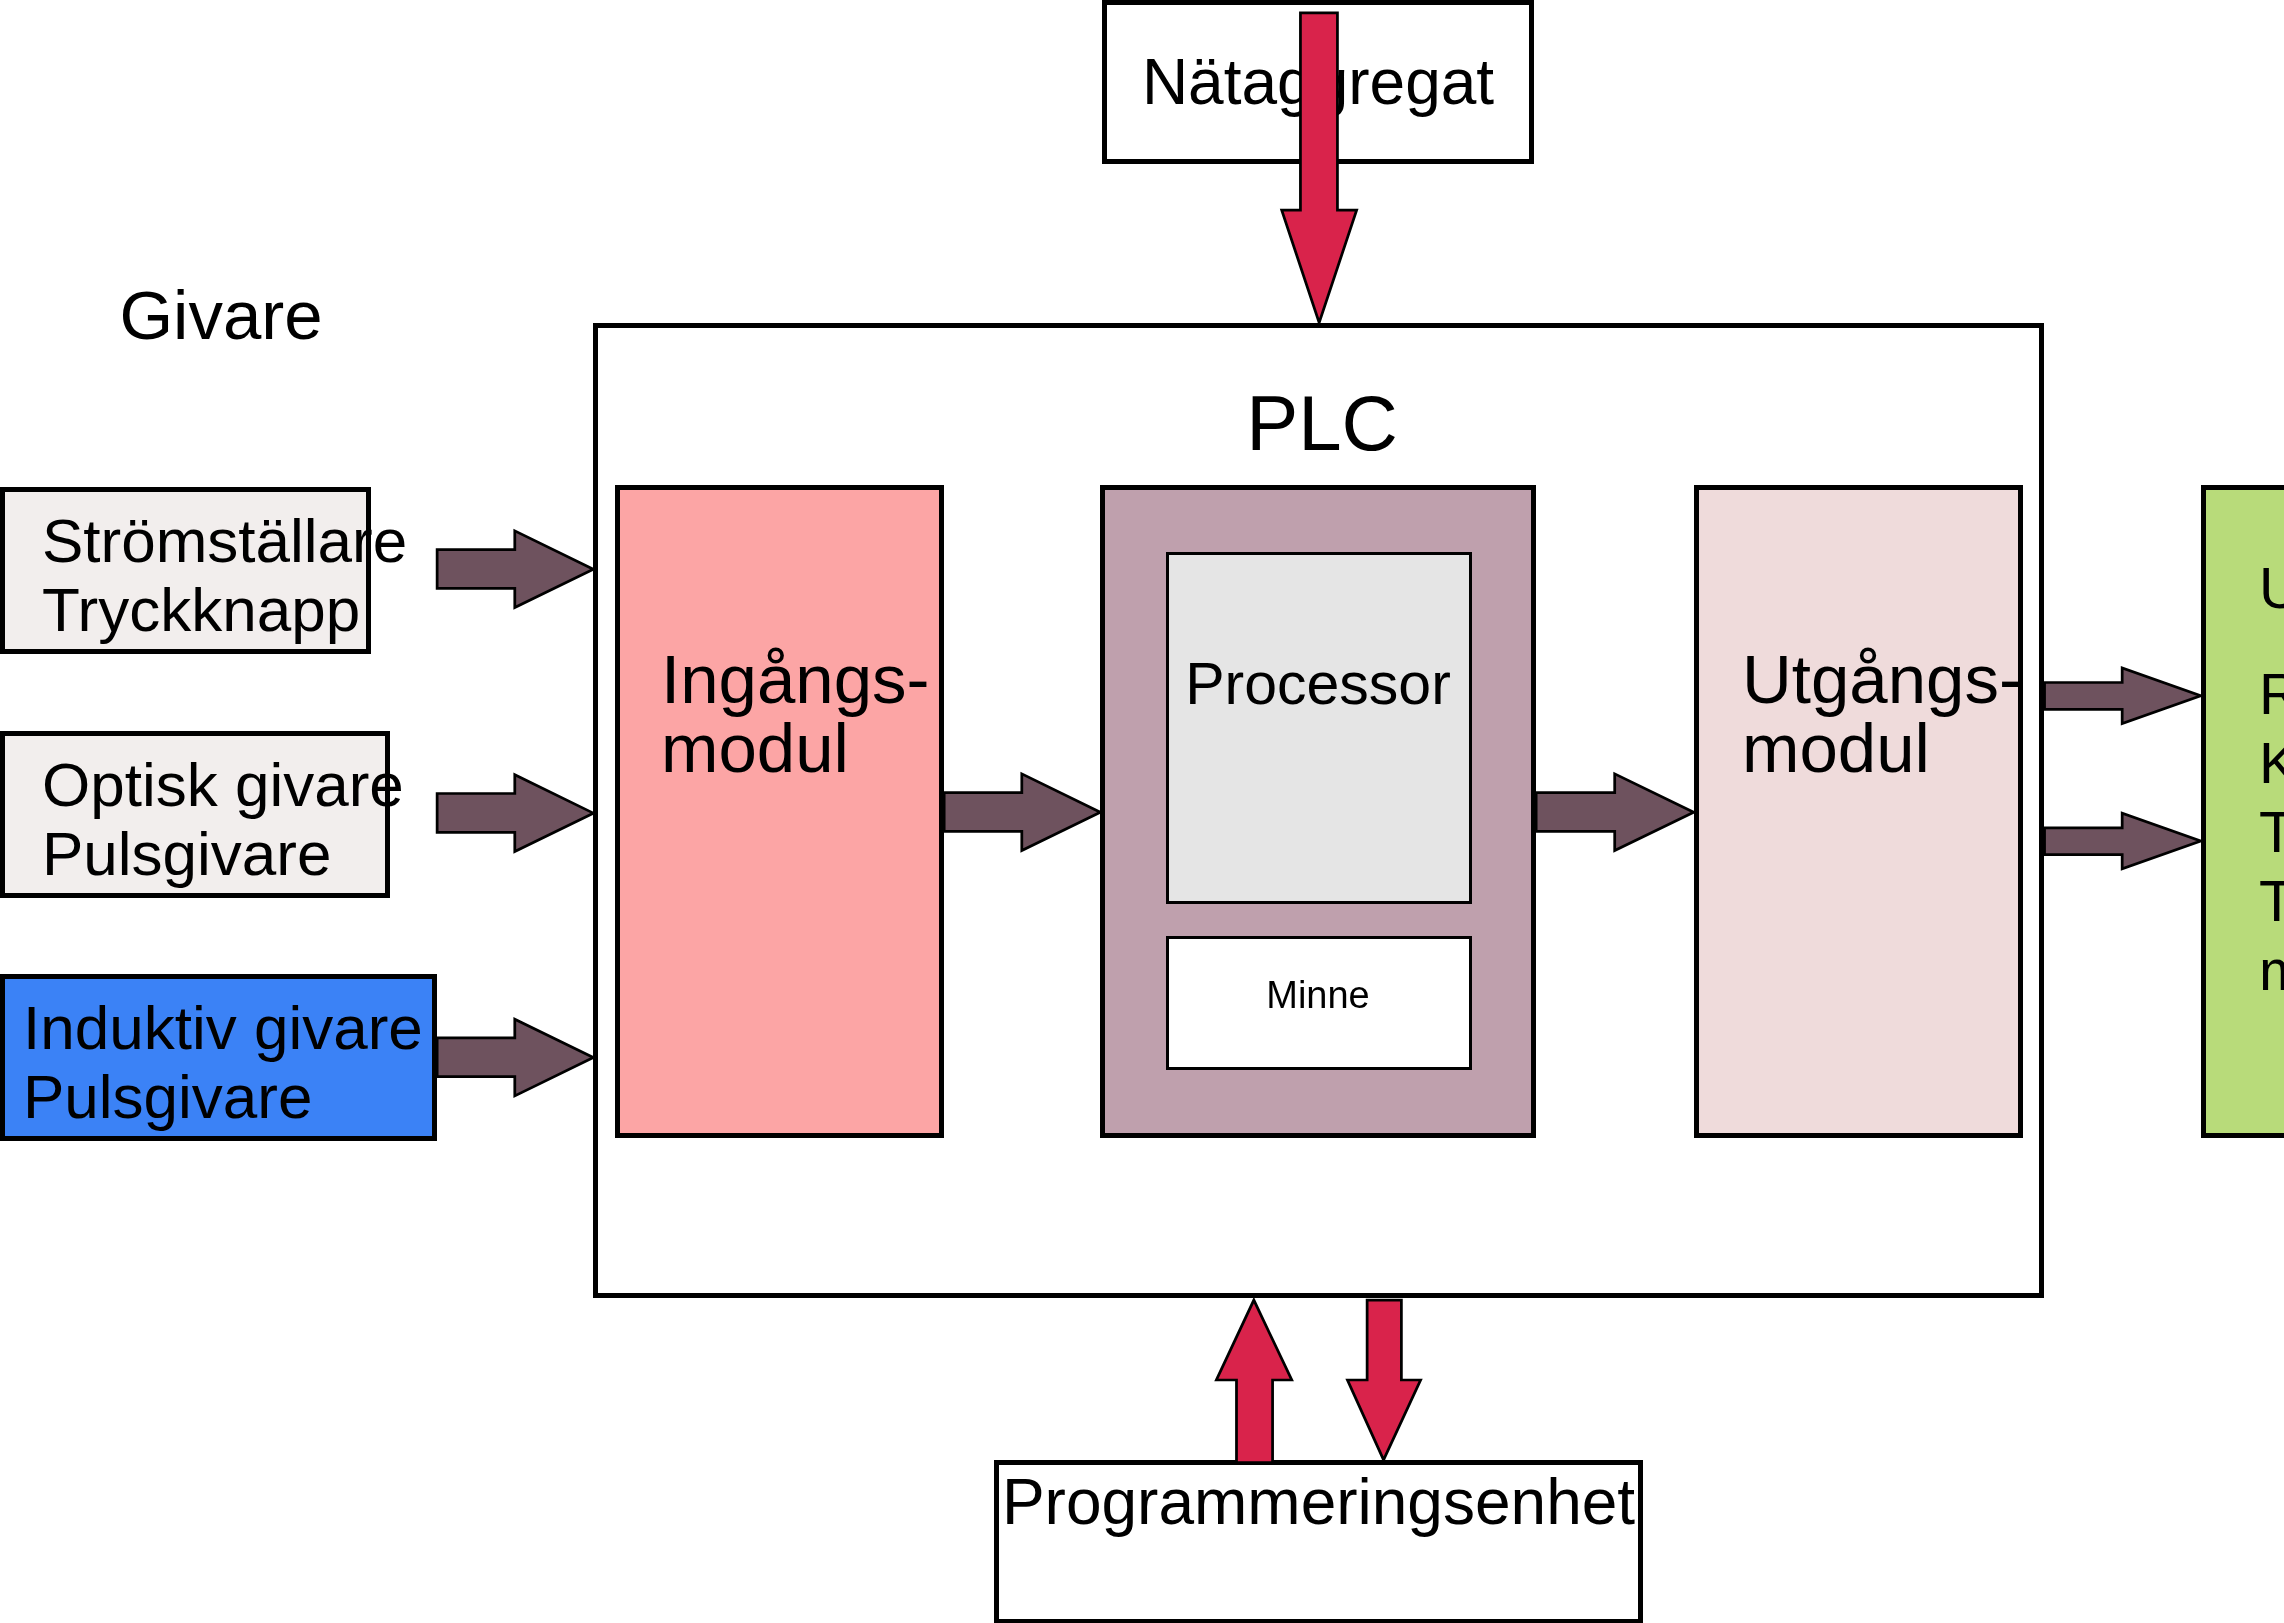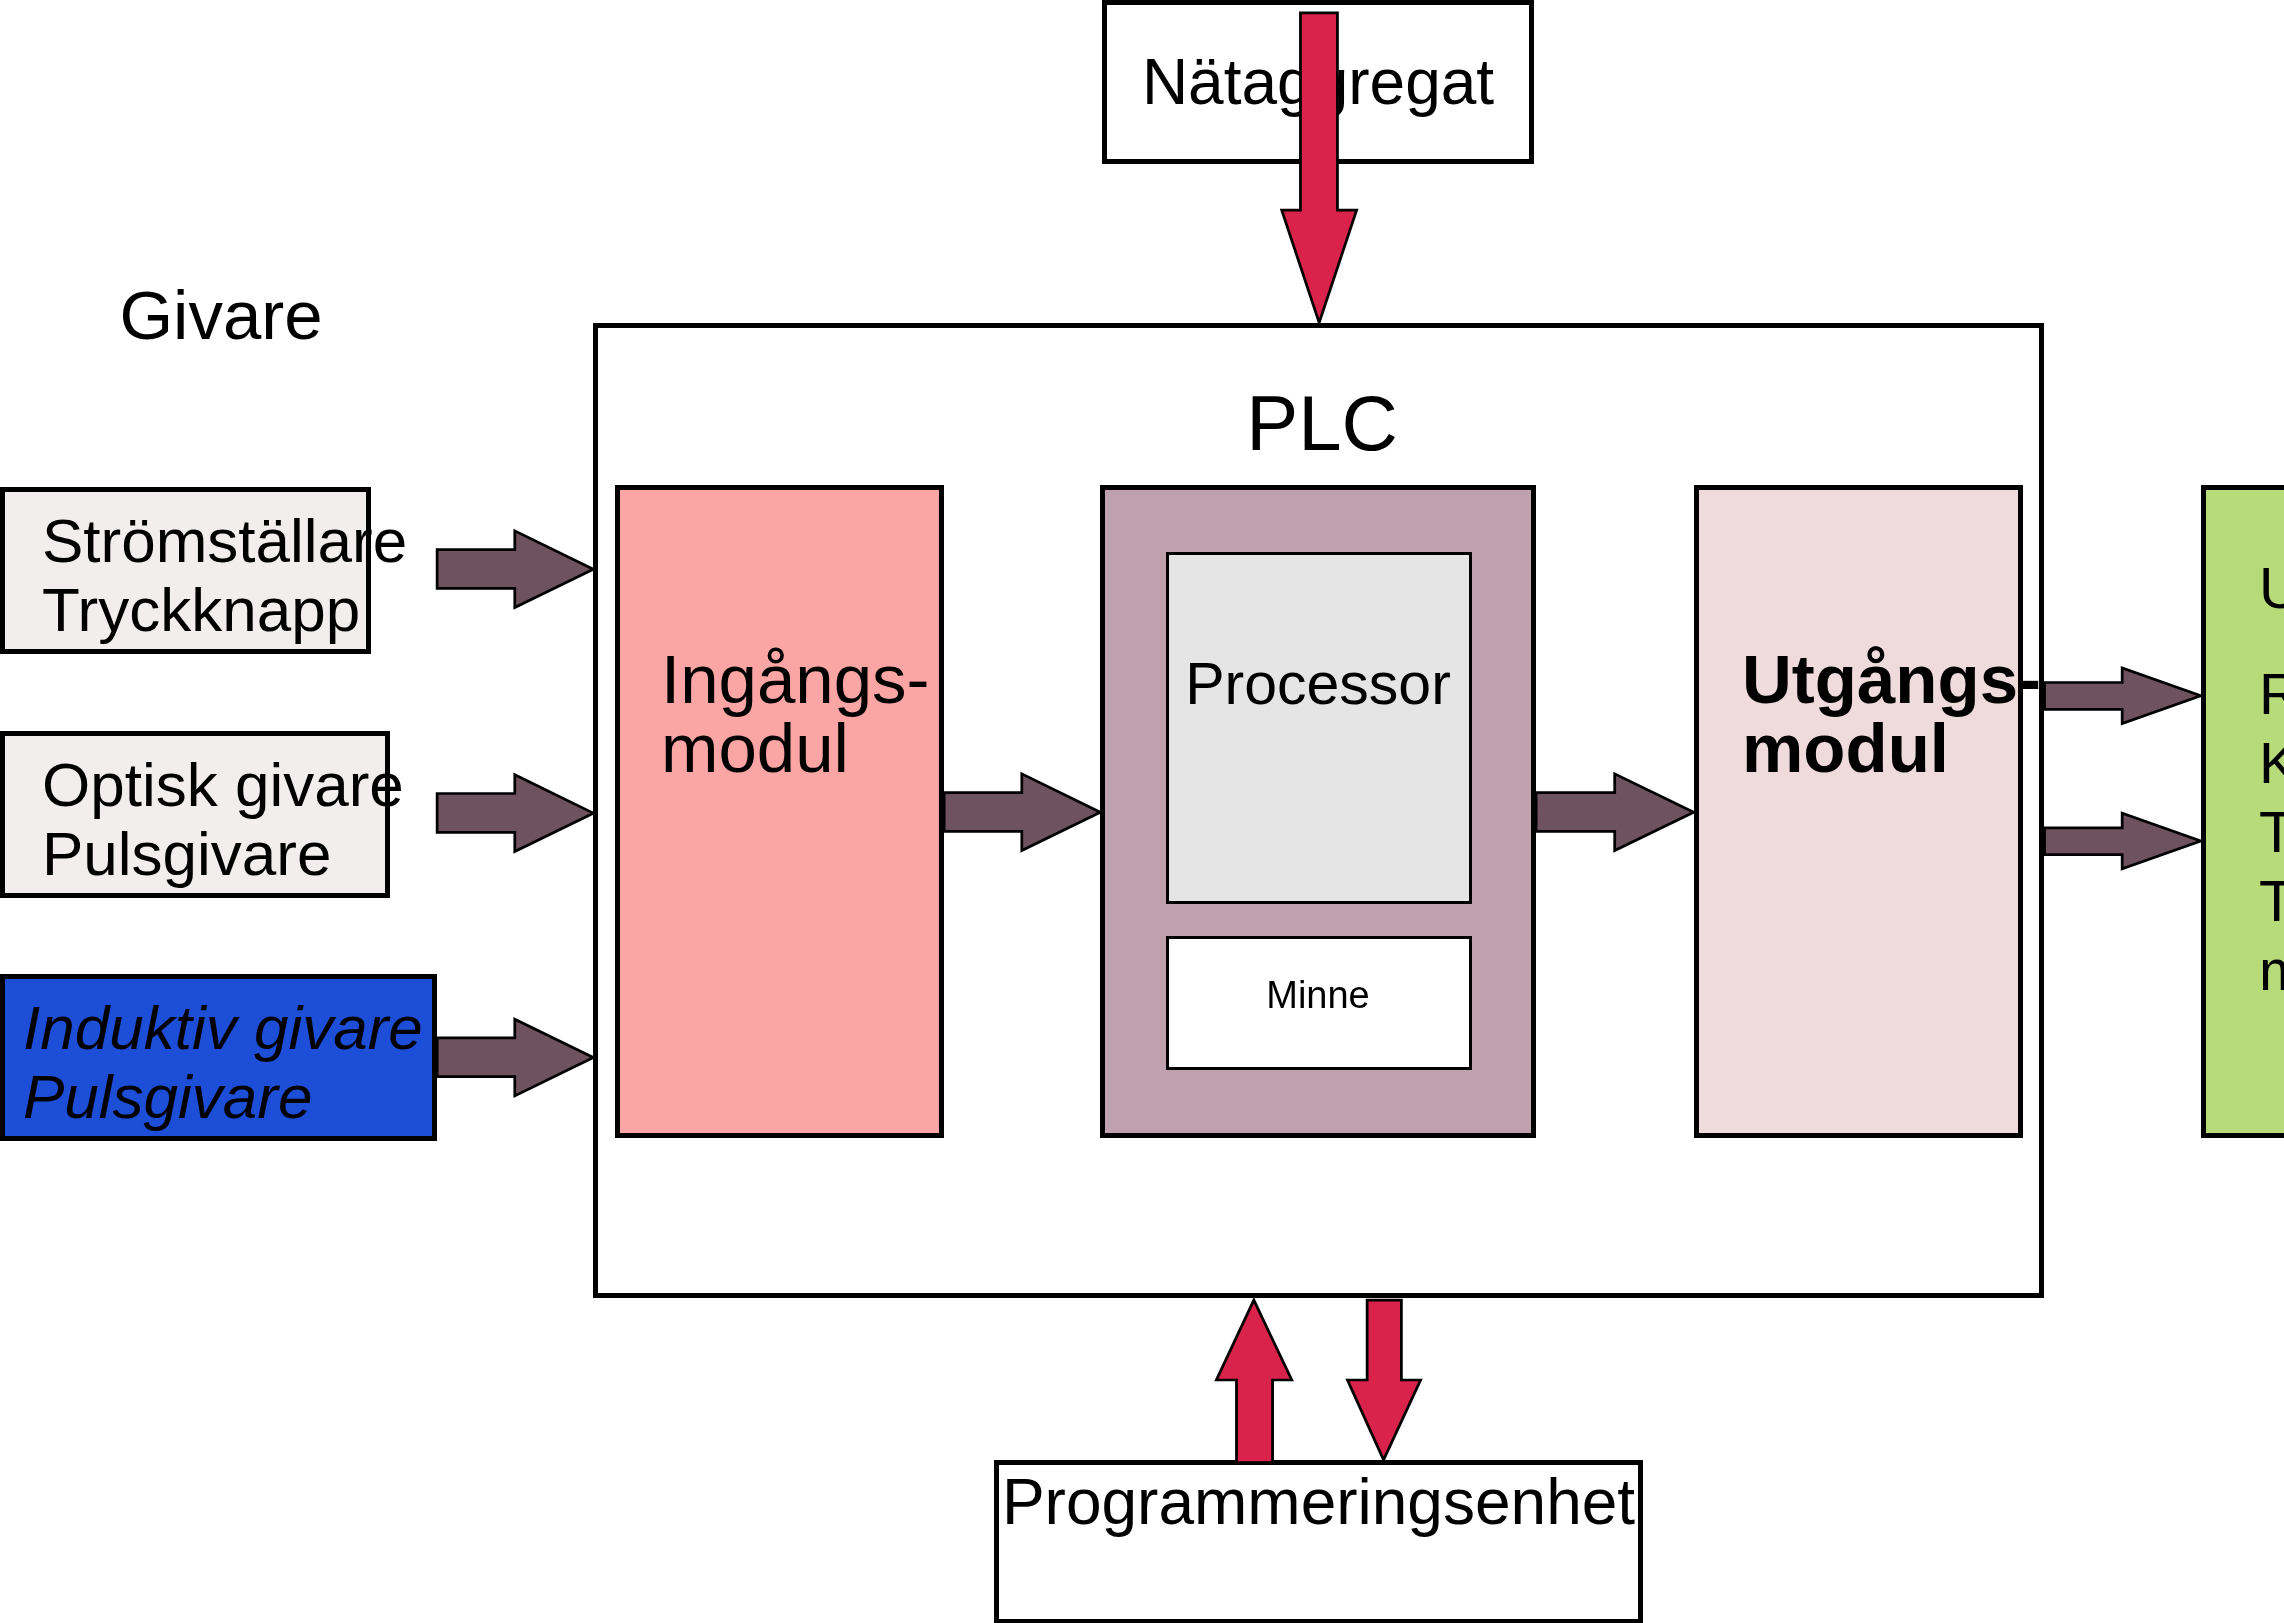--- a/index.html
+++ b/index.html
@@ -33,40 +33,40 @@
 </div>
 
 <div class="box" style="left:1100px; top:485px; width:436px; height:653px; background:#bfa0ad;"></div>
 <div class="box thin" style="left:1166px; top:552px; width:306px; height:352px; background:#e5e5e5;">
   <div class="lbl cx" style="left:149px; top:100px; font-size:59px;">Processor</div>
 </div>
 <div class="box thin" style="left:1166px; top:936px; width:306px; height:134px; background:#fff;">
   <div class="lbl cx" style="left:149px; top:37px; font-size:38px;">Minne</div>
 </div>
 
-<div class="box" style="left:1694px; top:485px; width:329px; height:653px; background:#efdbdb;font-weight:bold;">
+<div class="box" style="left:1694px; top:485px; width:329px; height:653px; background:#efdbdb;">
   <div class="lbl multi" style="left:43px; top:155px; font-size:69px;">
     <div>Utgångs-</div>
     <div>modul</div>
   </div>
 </div>
 
 <div class="box" style="left:0px; top:487px; width:371px; height:167px; background:#f2eeed;">
   <div class="lbl multi" style="left:37px; top:13.7px; font-size:62px;">
     <div>Strömställare</div>
     <div>Tryckknapp</div>
   </div>
 </div>
 <div class="box" style="left:0px; top:731px; width:390px; height:167px; background:#f2eeed;">
   <div class="lbl multi" style="left:37px; top:13.7px; font-size:62px;">
     <div>Optisk givare</div>
     <div>Pulsgivare</div>
   </div>
 </div>
-<div class="box" style="left:0px; top:974px; width:437px; height:167px; background:#1d4ed8;font-style:italic;">
+<div class="box" style="left:0px; top:974px; width:437px; height:167px; background:#3b82f6;">
   <div class="lbl multi" style="left:18px; top:13.7px; font-size:62px;">
     <div>Induktiv givare</div>
     <div>Pulsgivare</div>
   </div>
 </div>
 
 <div class="box" style="left:2201px; top:485px; width:435px; height:653px; background:#b8db7a;">
   <div class="lbl" style="left:53px; top:69px; font-size:58px;">Utgångar:</div>
   <div class="lbl multi" style="left:53px; top:169px; font-size:58px;">
     <div style="line-height:69px;">Reläer</div>

